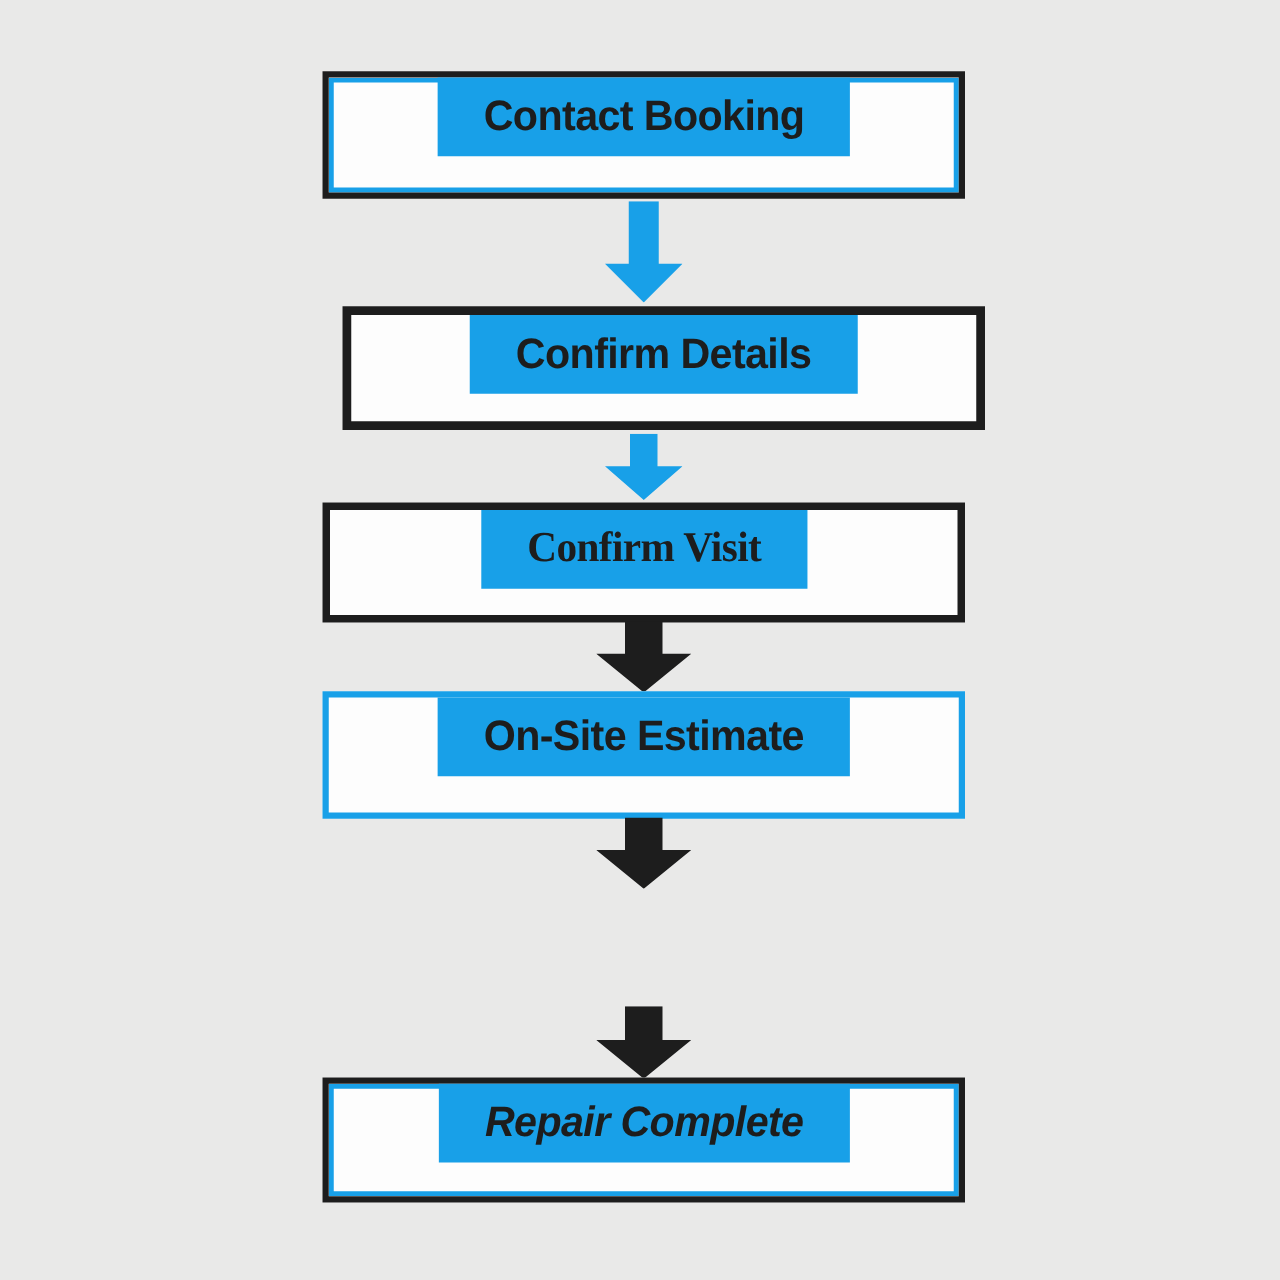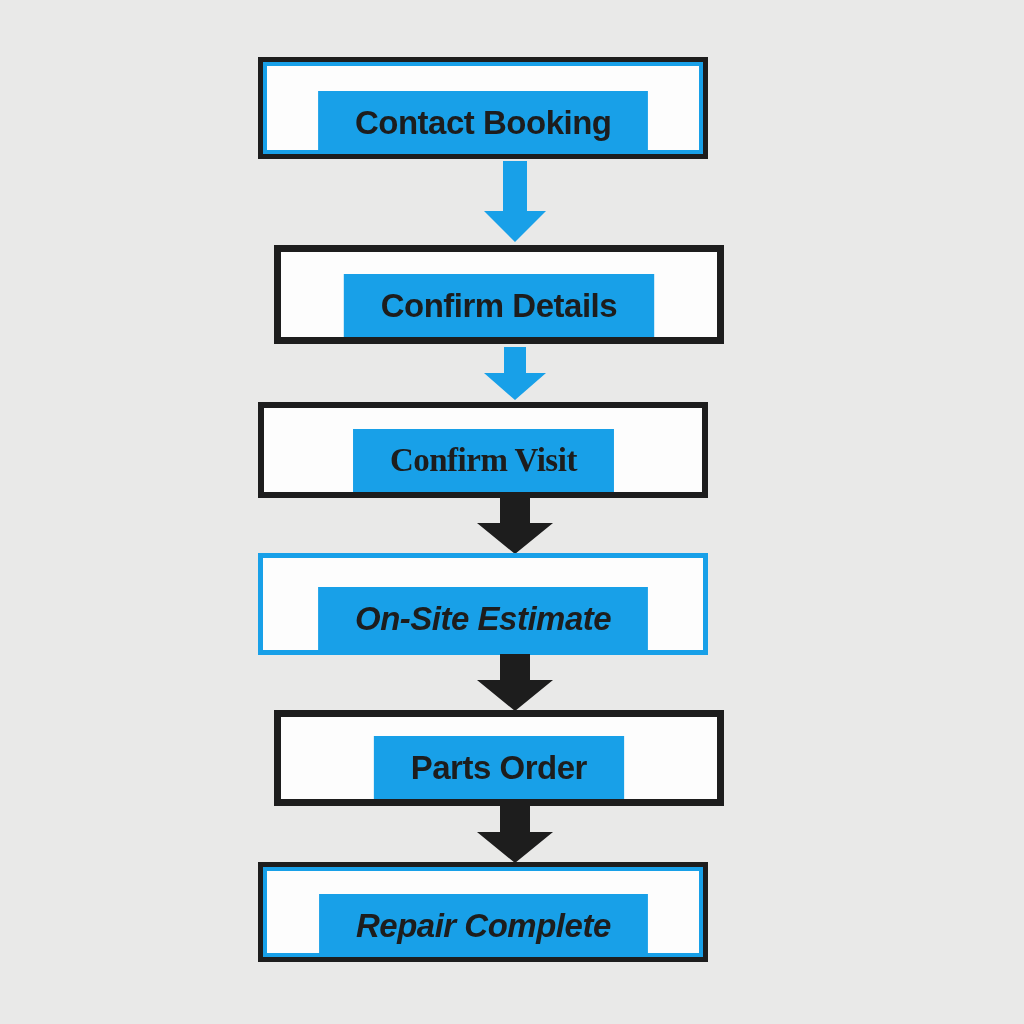--- a/index.html
+++ b/index.html
@@ -15,31 +15,31 @@
     font-family:"Liberation Sans", sans-serif;
   }
   .canvas{
     position:relative;
     width:1024px;height:1024px;
     background:var(--bg);
     overflow:hidden;
   }
   .flow-box{
     position:absolute;
-    left:258px;width:450px;
+    left:258px;width:514px;
     background:var(--fill);
-    display:flex;align-items:flex-end;justify-content:center;
+    display:flex;align-items:flex-start;justify-content:center;
   }
   .border-black-blue{
     border:5px solid var(--ink);
     box-shadow:inset 0 0 0 4px var(--blue);
   }
   .border-black{border:7px solid var(--ink);margin-left:16px;}
   .border-black-mid{border:6px solid var(--ink);}
-  .border-blue{border:5px solid var(--blue);font-style:italic;}
+  .border-blue{border:5px solid var(--blue);}
   .step-label{
     display:inline-block;
     background:var(--blue);
     color:var(--ink);
     font-size:34px;
     font-weight:700;
     letter-spacing:-0.5px;
     line-height:1;
     padding:14px 38px 15px 38px;
     transform:scaleX(0.97);
@@ -80,23 +80,20 @@
   </svg>
 
   <div class="flow-box border-blue" style="top:553px;height:102px;">
     <span class="step-label">On-Site Estimate</span>
   </div>
 
   <svg class="arrow" style="top:654px;left:477px;" width="76" height="57" viewBox="0 0 76 57">
     <polygon points="23,0 53,0 53,26 76,26 38,57 0,26 23,26" fill="#1d1d1d"></polygon>
   </svg>
 
-  <div class="flow-box border-black" style="top:710px;height:96px;">
-    <span class="step-label">Parts Order</span>
-  </div>
 
   <svg class="arrow" style="top:805px;left:477px;" width="76" height="58" viewBox="0 0 76 58">
     <polygon points="23,0 53,0 53,27 76,27 38,58 0,27 23,27" fill="#1d1d1d"></polygon>
   </svg>
 
   <div class="flow-box border-black-blue" style="top:862px;height:100px;font-style:italic;">
     <span class="step-label">Repair Complete</span>
   </div>
 
 </div>

